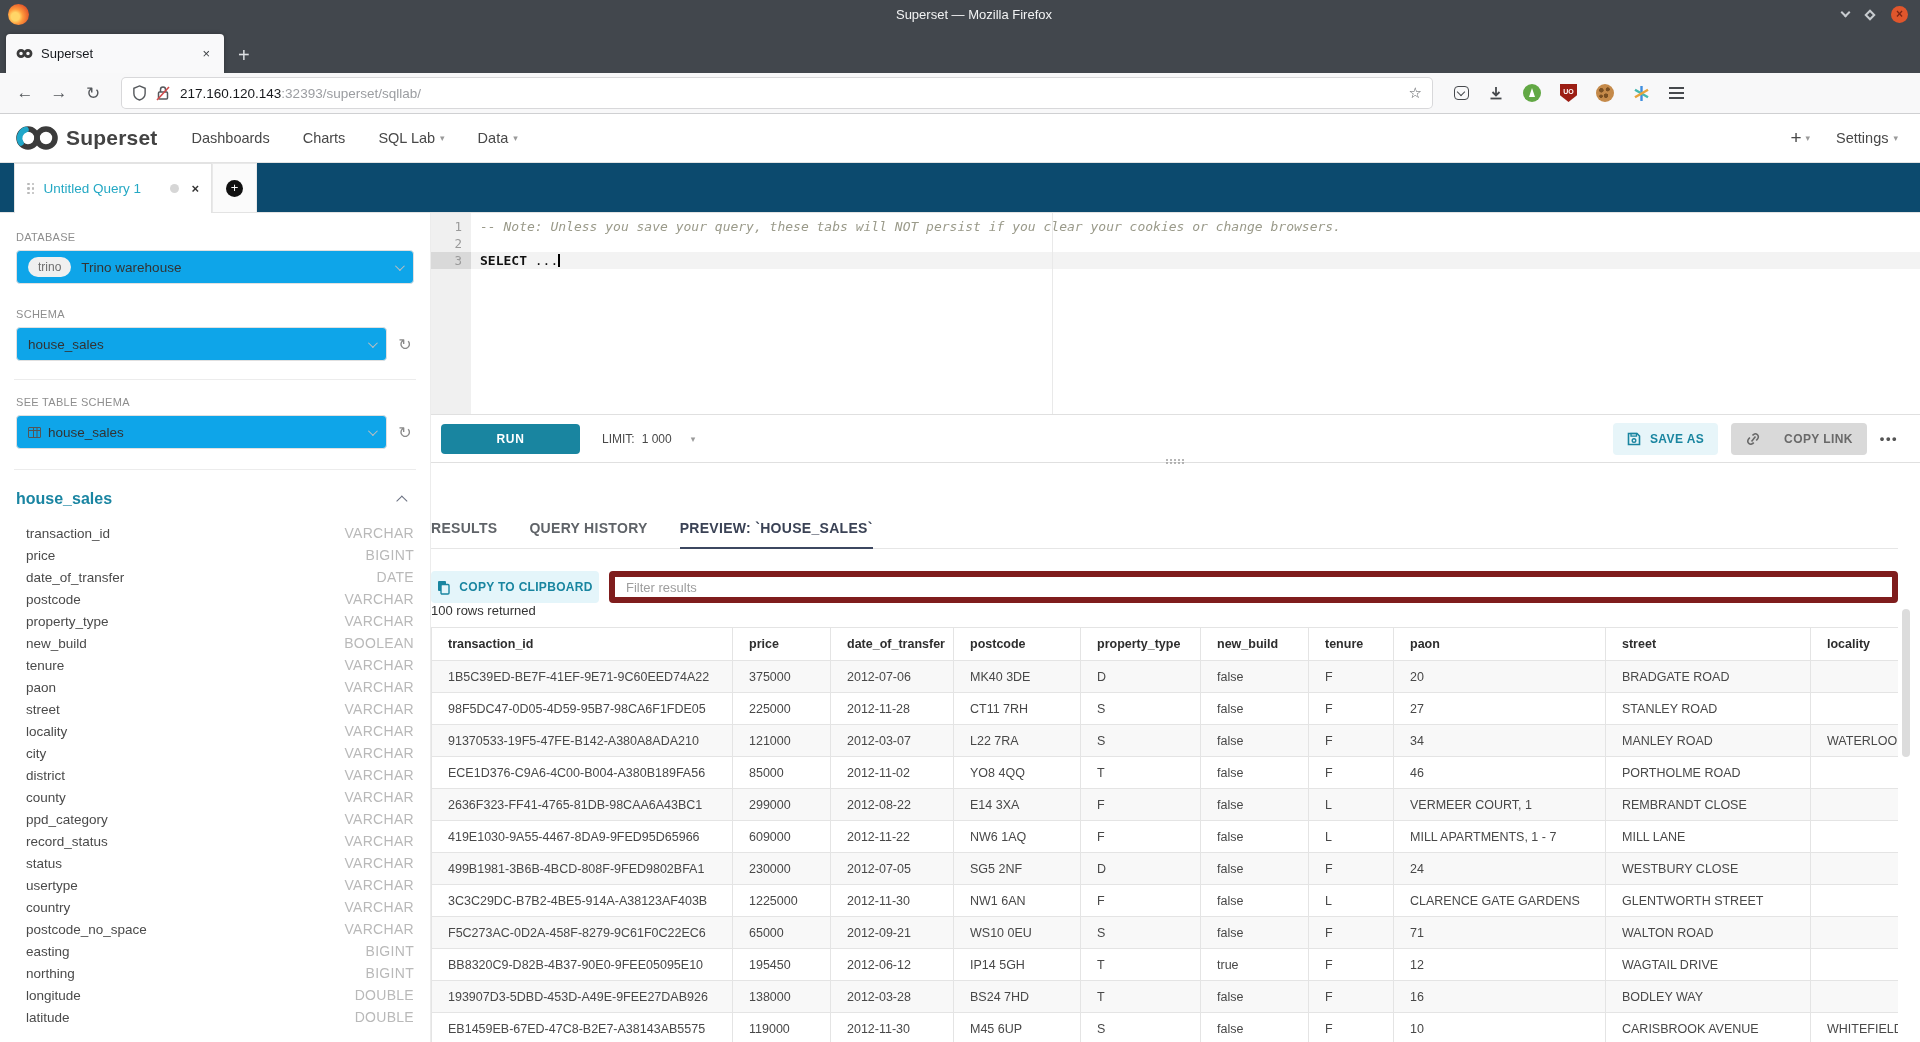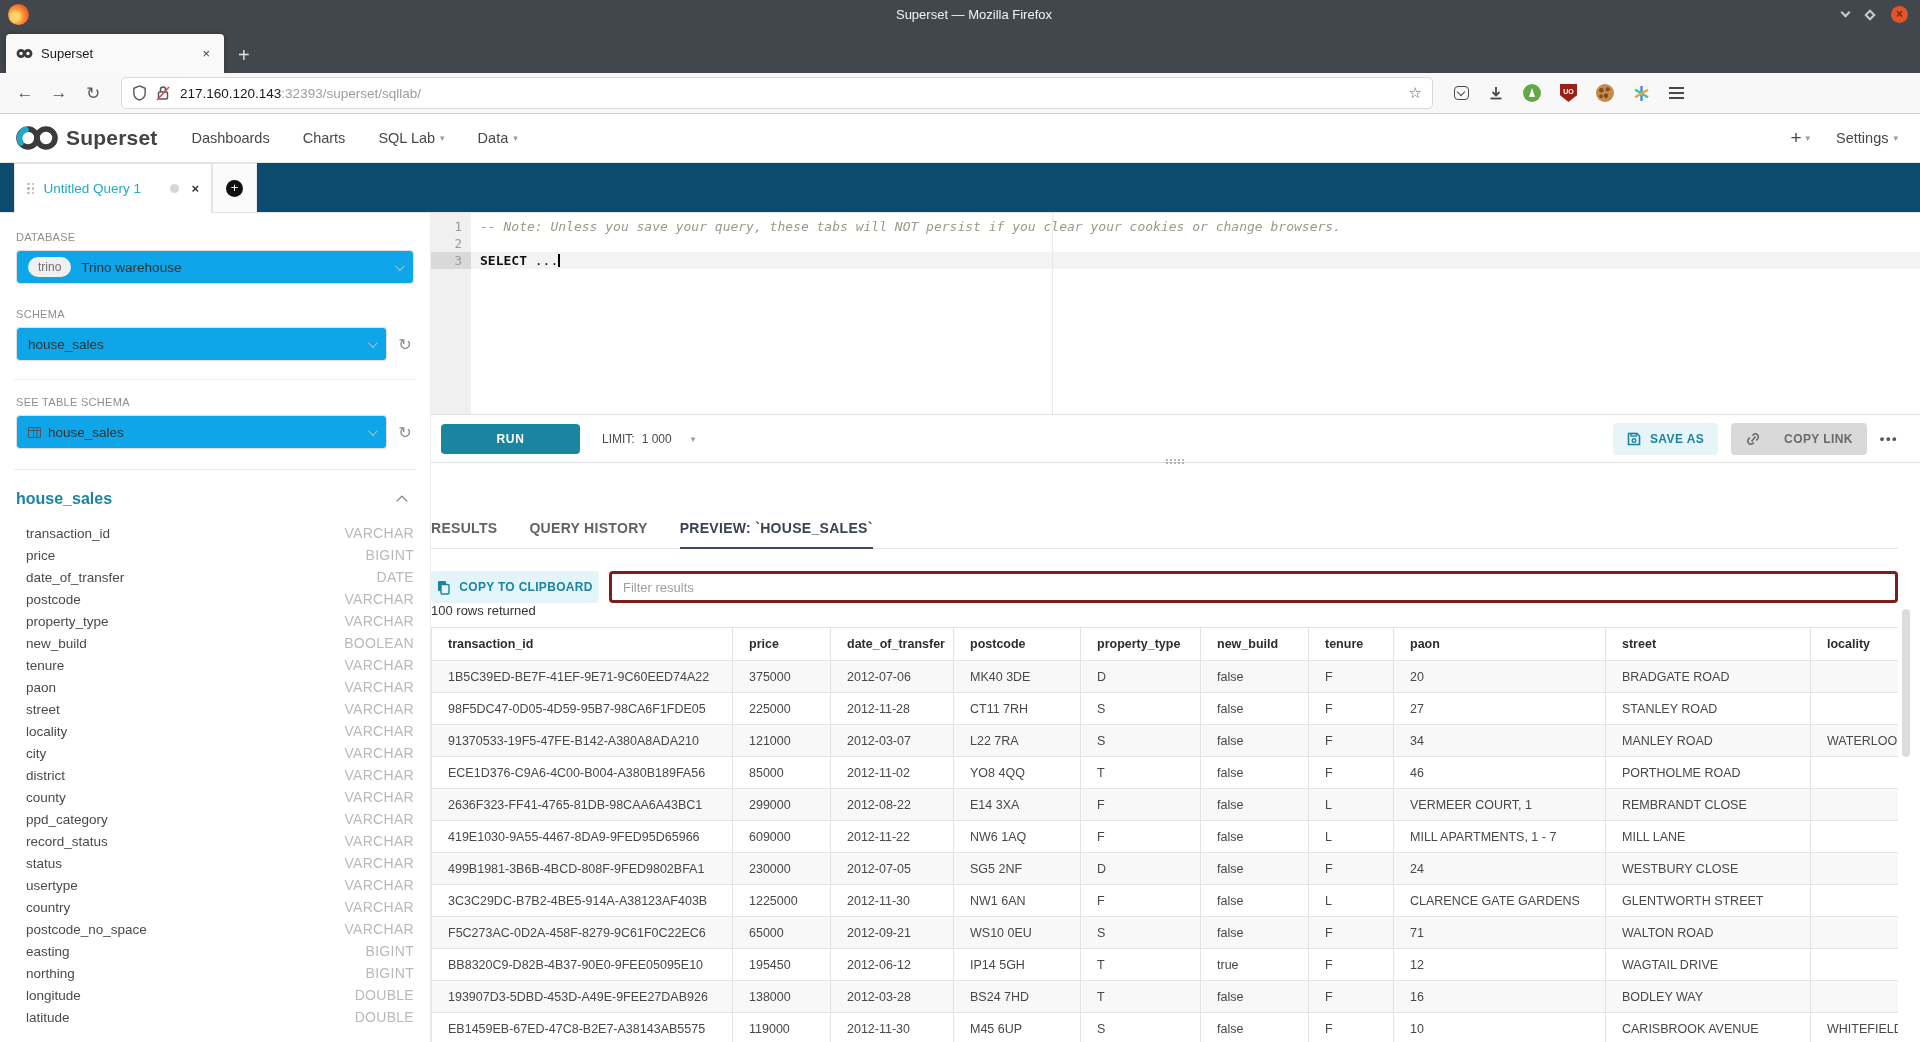--- a/index.html
+++ b/index.html
@@ -117,21 +117,21 @@
   .resize-dots i { width:2px; height:2px; border-radius:50%; background:#9e9e9e; }
 
   
   .southpane { flex:1; padding:18px 22px 0 0; position:relative; min-height:0; }
   .rtabs { display:flex; border-bottom:1px solid #e6e6e6; }
   .rtab { font-size:14px; font-weight:600; letter-spacing:.3px; color:#5f6368; padding-bottom:12px; margin-right:32px; position:relative;margin-top:39px; }
   .rtab.active { color:#3a4255; }
   .rtab.active::after { content:""; position:absolute; left:0; right:0; bottom:-1px; height:2.5px; background:#3c4760; }
   .actions { display:flex; align-items:center; margin-top:22px; gap:10px; }
   .copyclip-btn { height:32px; width:168px; background:#e4f5fa; color:#1985a0; border:none; border-radius:4px; font-size:12px; font-weight:bold; letter-spacing:.3px; display:flex; align-items:center; justify-content:center; gap:9px; font-family:inherit; }
-  .filter-input { flex:1; height:32px; border:3px solid #7f1d1d; border-radius:4px; padding:0 11px; font-size:13px; color:#333; font-family:inherit; }
+  .filter-input { flex:1; height:32px; border:6px solid #7f1d1d; border-radius:4px; padding:0 11px; font-size:13px; color:#333; font-family:inherit; }
   .filter-input::placeholder { color:#9e9e9e; }
   .rowcount { font-size:13px; color:#333; }
   .tbl-wrap { margin-top:9px; overflow:hidden; }
   table.results { border-collapse:collapse; table-layout:fixed; width:1539px; }
   table.results th, table.results td { border:1px solid #e4e4e4; border-left:none; padding:0 16px; white-space:nowrap; overflow:hidden; text-align:left; }
   table.results th:first-child, table.results td:first-child { border-left:1px solid #e4e4e4; }
   table.results th { height:33px; font-size:12.5px; color:#2e2e2e; font-weight:bold; background:#fff; }
   table.results td { height:32px; font-size:12.5px; color:#484848; }
   table.results tbody tr:nth-child(odd) td { background:#f8f8f8; }
   .scroll-thumb { position:absolute; right:10px; top:146px; width:8px; height:148px; border-radius:4px; background:#dcdcdc; }

